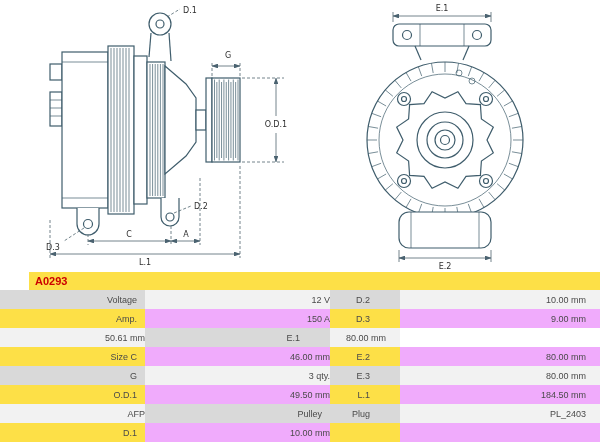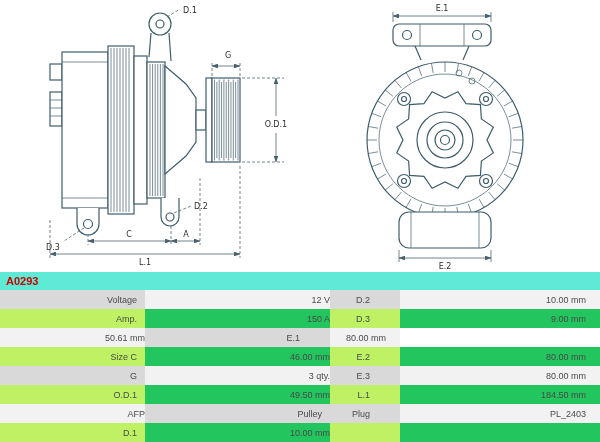--- a/index.html
+++ b/index.html
@@ -7,29 +7,29 @@
               font-family:"Liberation Sans","DejaVu Sans",sans-serif; }
   .diagram-panel { width:600px; height:272px; background:#fff; }
   svg { display:block; }
   svg .ln  { fill:none; stroke:var(--line,#3f5d6c); stroke-width:1.2; }
   svg .lnf { fill:#fff; stroke:var(--line,#3f5d6c); stroke-width:1.2; }
   svg .thin{ fill:none; stroke:var(--line,#3f5d6c); stroke-width:0.7; }
   svg .dim { fill:none; stroke:#50666f; stroke-width:0.8; }
   svg .dash{ stroke-dasharray:3 2; }
   svg text { font-family:"DejaVu Sans",sans-serif; font-size:8px; fill:#2f2f2f; }
   .part-header { height:18px; display:flex; align-items:center; padding-left:6px;
-                 font-size:11px; font-weight:bold; color:var(--accent,#cc0000); background:#5eead4; }
+                 font-size:11px; font-weight:bold; color:var(--accent,#cc0000); background:#fde047;margin-left:29px; }
   .spec-table { width:553px; }
   .trow { display:grid; grid-template-columns:145px 185px 70px 200px; height:19px; }
   .cell { display:flex; align-items:center; justify-content:flex-end;
           font-size:9px; color:#4a4a4a; overflow:hidden; white-space:nowrap; }
   .c1 { padding-right:8px; } .c2 { }
   .c3 { padding-right:30px; } .c4 { padding-right:14px; }
   .trow.even .lab { background:#d9d9d9; } .trow.even .val { background:#f2f2f2; }
-  .trow.odd  .lab { background:#bef264; } .trow.odd  .val { background:#22c55e; }
+  .trow.odd  .lab { background:#fde047; } .trow.odd  .val { background:#f0abfc; }
 </style>
 </head>
 <body>
 
 <div class="diagram-panel">
 <svg width="600" height="272" viewBox="0 0 600 272">
   <defs>
     <marker id="ar" viewBox="0 0 8 6" markerWidth="8" markerHeight="6" refX="7.5" refY="3" orient="auto-start-reverse">
       <path d="M0,0 L8,3 L0,6 Z" fill="#4a6270"></path>
     </marker>

